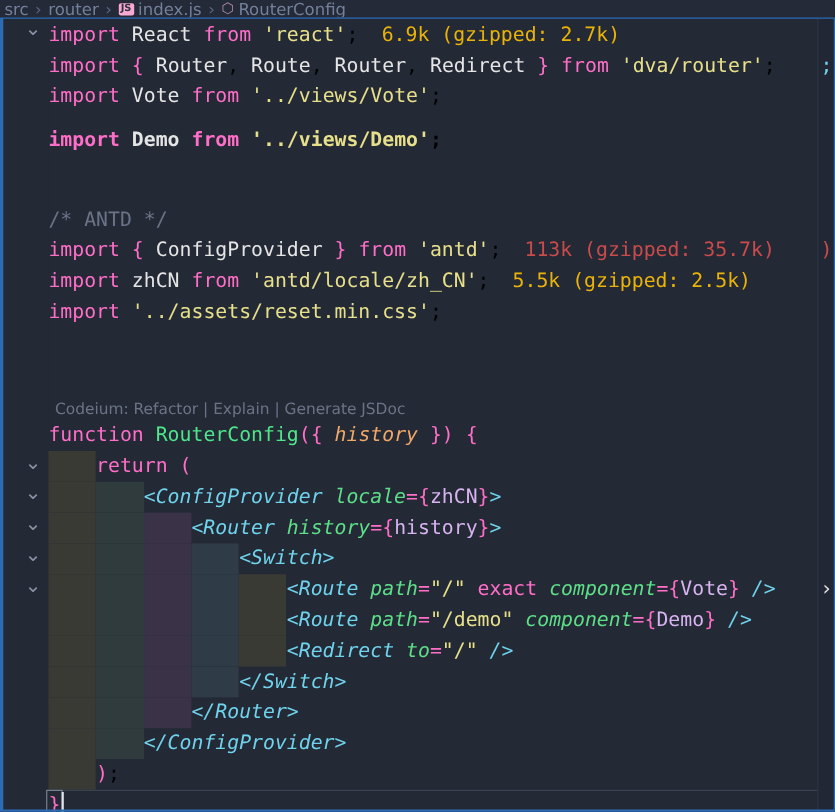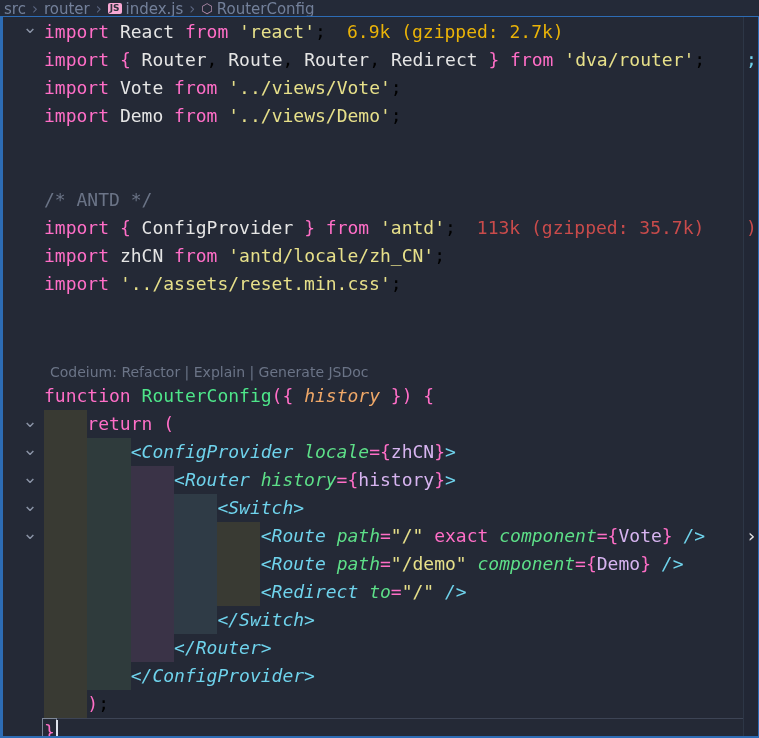--- a/index.html
+++ b/index.html
@@ -141,26 +141,26 @@
       <div class="fold" style="top: 400px; font-size: 18px; line-height: 10px;">⌄</div>
       <div class="fold" style="top: 428px; font-size: 18px; line-height: 10px;">⌄</div>
       <div class="fold" style="top: 456px; font-size: 18px; line-height: 10px;">⌄</div>
       <div class="fold" style="top: 484px; font-size: 18px; line-height: 10px;">⌄</div>
       <div class="fold" style="top: 512px; font-size: 18px; line-height: 10px;">⌄</div>
     </div>
   <div id="code">
       <div class="line" style="top: 2px;"><span class="ltext"><span class="kw">import</span> <span class="id">React</span> <span class="kw">from</span> <span class="str">'react'</span>;</span><span class="ltext hint-ok" style="left: 346.96px;">6.9k (gzipped: 2.7k)</span></div>
       <div class="line" style="top: 30px;"><span class="ltext"><span class="kw">import</span> <span class="brace">{</span> <span class="id">Router</span>, <span class="id">Route</span>, <span class="id">Router</span>, <span class="id">Redirect</span> <span class="brace">}</span> <span class="kw">from</span> <span class="str">'dva/router'</span>;</span></div>
       <div class="line" style="top: 58px;"><span class="ltext"><span class="kw">import</span> <span class="id">Vote</span> <span class="kw">from</span> <span class="str">'../views/Vote'</span>;</span></div>
-      <div class="line" style="top: 86px;"><span class="ltext"><span class="kw">import</span> <span class="id">Demo</span> <span class="kw">from</span> <span class="str">'../views/Demo'</span>;</span></div>
+      <div class="line" style="top: 98px; font-weight: bold;"><span class="ltext"><span class="kw">import</span> <span class="id">Demo</span> <span class="kw">from</span> <span class="str">'../views/Demo'</span>;</span></div>
       <div class="line" style="top: 114px;"><span class="ltext"></span></div>
       <div class="line" style="top: 142px;"><span class="ltext"></span></div>
       <div class="line" style="top: 170px;"><span class="ltext"><span class="comment">/* ANTD */</span></span></div>
       <div class="line" style="top: 198px; padding-left: 28px;"><span class="ltext"><span class="kw">import</span> <span class="brace">{</span> <span class="id">ConfigProvider</span> <span class="brace">}</span> <span class="kw">from</span> <span class="str">'antd'</span>;</span><span class="ltext hint-warn" style="left: 476.8px;">113k (gzipped: 35.7k)</span></div>
-      <div class="line" style="top: 226px;"><span class="ltext"><span class="kw">import</span> <span class="id">zhCN</span> <span class="kw">from</span> <span class="str">'antd/locale/zh_CN'</span>;</span></div>
+      <div class="line" style="top: 226px;"><span class="ltext"><span class="kw">import</span> <span class="id">zhCN</span> <span class="kw">from</span> <span class="str">'antd/locale/zh_CN'</span>;</span><span class="ltext hint-ok" style="left: 465.98px;">5.5k (gzipped: 2.5k)</span></div>
       <div class="line" style="top: 254px;"><span class="ltext"><span class="kw">import</span> <span class="str">'../assets/reset.min.css'</span>;</span></div>
       <div class="line" style="top: 282px;"><span class="ltext"></span></div>
       <div class="line" style="top: 310px;"><span class="ltext"></span></div>
       <div class="line" style="top: 338px;"><span class="ltext"></span></div>
       <div class="line" style="top: 366px;"><span class="ltext"><span class="kw">function</span> <span class="fn">RouterConfig</span><span class="paren">(</span><span class="brace">{</span> <span class="param">history</span> <span class="brace">}</span><span class="paren">)</span> <span class="brace">{</span></span></div>
       <div class="line" style="top: 394px;"><div class="ind c1" style="left: 44px; width: 43.28px;"></div><span class="ltext">    <span class="kw">return</span> <span class="paren">(</span></span></div>
       <div class="line" style="top: 422px;"><div class="ind c1" style="left: 44px; width: 43.28px;"></div><div class="ind c2" style="left: 87.28px; width: 43.28px;"></div><span class="ltext">        <span class="tag">&lt;ConfigProvider</span> <span class="attr">locale</span><span class="brace">=</span><span class="brace">{</span><span class="compv">zhCN</span><span class="brace">}</span><span class="tag">&gt;</span></span></div>
       <div class="line" style="top: 450px;"><div class="ind c1" style="left: 44px; width: 43.28px;"></div><div class="ind c2" style="left: 87.28px; width: 43.28px;"></div><div class="ind c3" style="left: 130.56px; width: 43.28px;"></div><span class="ltext">            <span class="tag">&lt;Router</span> <span class="attr">history</span><span class="brace">=</span><span class="brace">{</span><span class="compv">history</span><span class="brace">}</span><span class="tag">&gt;</span></span></div>
       <div class="line" style="top: 478px;"><div class="ind c1" style="left: 44px; width: 43.28px;"></div><div class="ind c2" style="left: 87.28px; width: 43.28px;"></div><div class="ind c3" style="left: 130.56px; width: 43.28px;"></div><div class="ind c4" style="left: 173.84px; width: 43.28px;"></div><span class="ltext">                <span class="tag">&lt;Switch</span><span class="tag">&gt;</span></span></div>
       <div class="line" style="top: 506px;"><div class="ind c1" style="left: 44px; width: 43.28px;"></div><div class="ind c2" style="left: 87.28px; width: 43.28px;"></div><div class="ind c3" style="left: 130.56px; width: 43.28px;"></div><div class="ind c4" style="left: 173.84px; width: 43.28px;"></div><div class="ind c1" style="left: 217.12px; width: 43.28px;"></div><span class="ltext">                    <span class="tag">&lt;Route</span> <span class="attr">path</span><span class="brace">=</span><span class="str">"/"</span> <span class="kw">exact</span> <span class="attr">component</span><span class="brace">=</span><span class="brace">{</span><span class="compv">Vote</span><span class="brace">}</span> <span class="tag">/&gt;</span></span></div>

